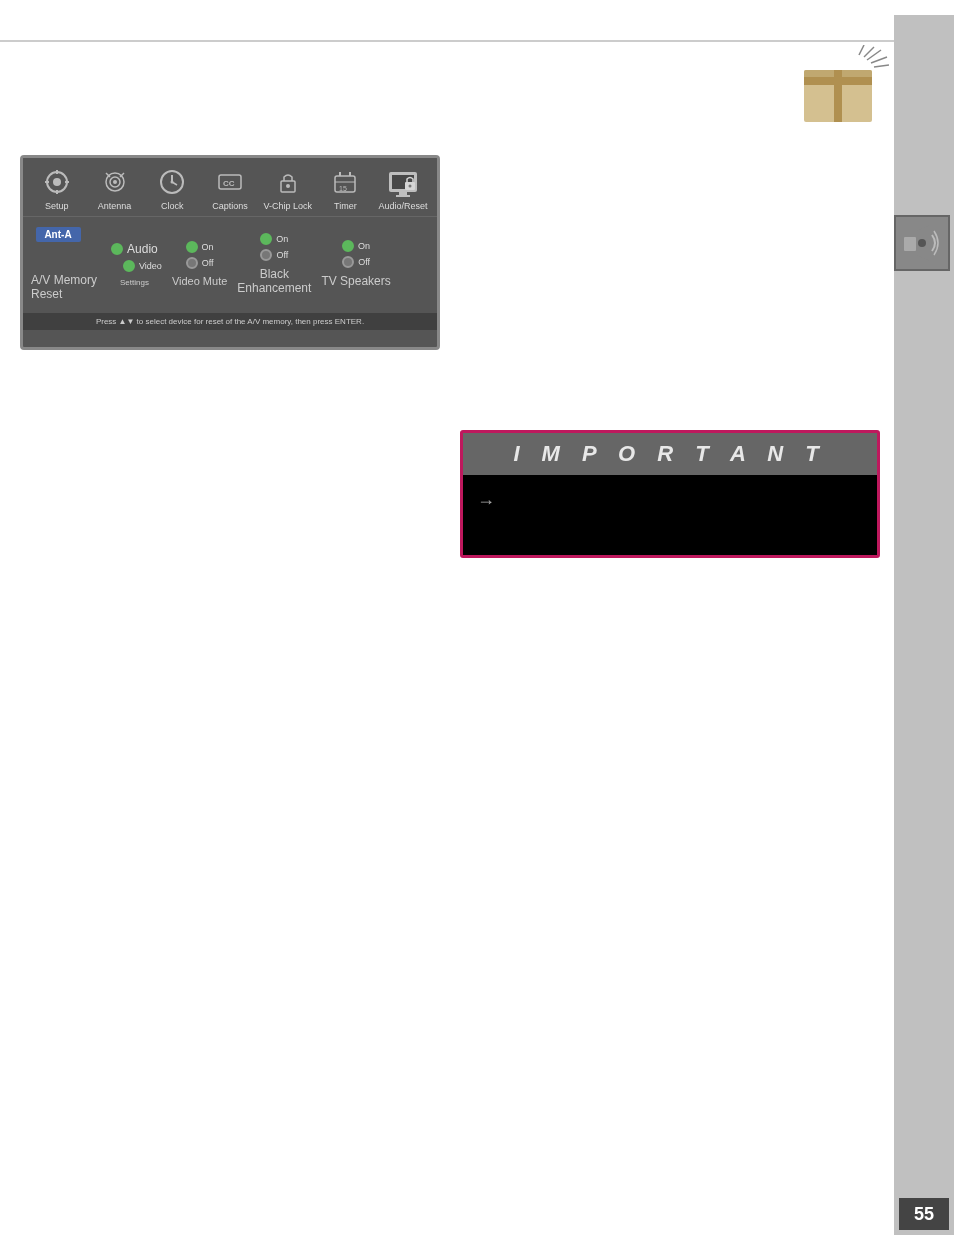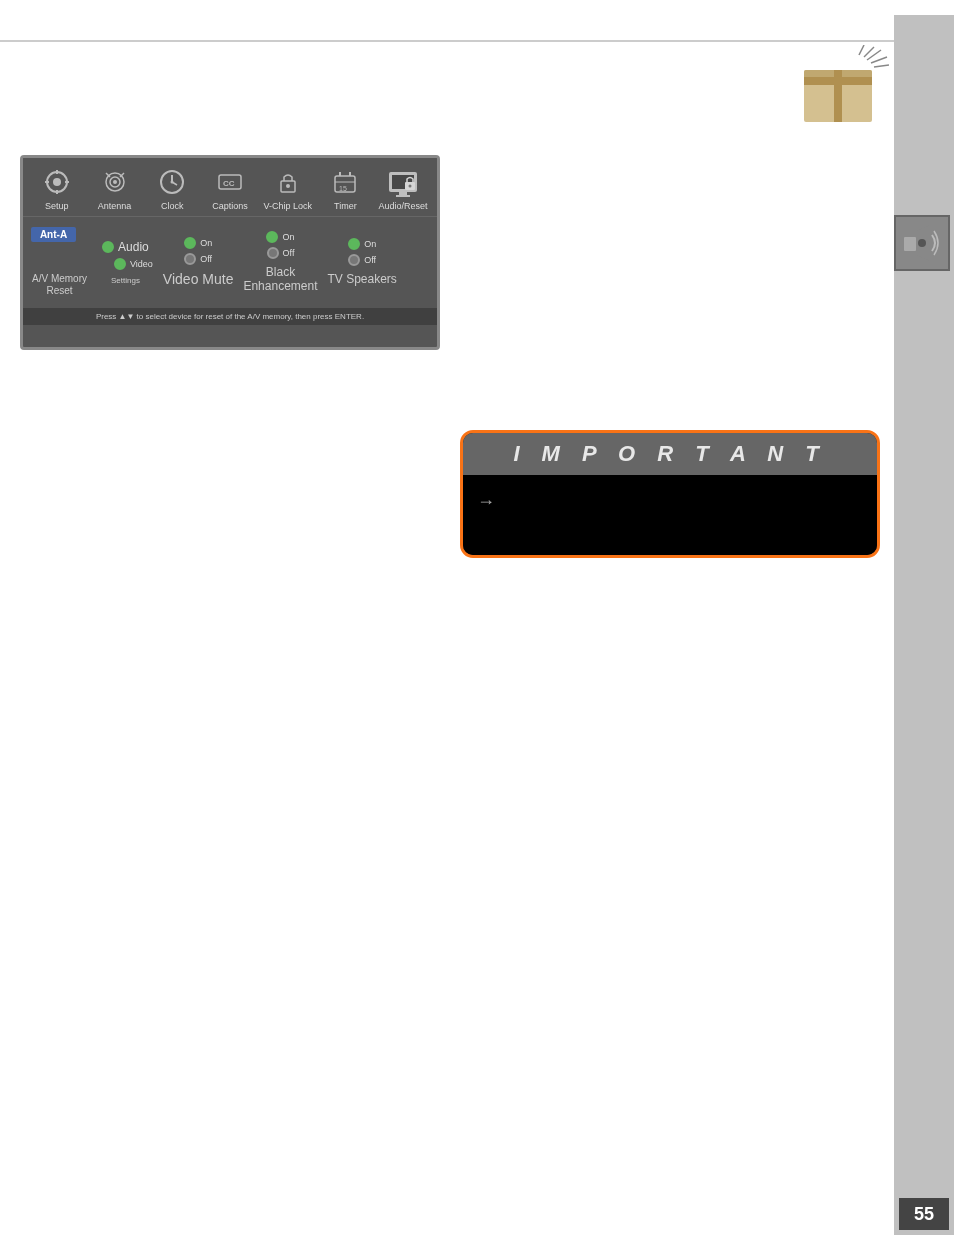--- a/index.html
+++ b/index.html
@@ -155,22 +155,22 @@
       text-align: center;
     }
 
     
     .important-box {
       position: absolute;
       top: 430px;
       left: 460px;
       width: 420px;
       background: #222;
-      border: 3px solid #f97316;
-      border-radius: 13px;
+      border: 3px solid #be185d;
+      border-radius: 3px;
       overflow: hidden;
     }
 
     .important-header {
       background: #666;
       color: #e8e8e8;
       font-size: 22px;
       font-weight: bold;
       text-align: center;
       padding: 8px 0;
@@ -338,21 +338,21 @@
       <span>Audio/Reset</span>
     </div>
   </div>
 
   <div class="tv-menu-body">
 
     <div class="menu-row" style="margin-top:4px;">
 
       <div style="display:flex;flex-direction:column;align-items:center;margin-right:10px;min-width:50px;">
         <div class="ant-badge">Ant-A</div>
-        <div style="color:#ccc;font-size:10px;margin-top:31px;text-align:center;line-height:1.2;">A/V Memory<br>Reset</div>
+        <div style="color:#ccc;font-size:12px;margin-top:31px;text-align:left;line-height:1.2;">A/V Memory<br>Reset</div>
       </div>
 
       <div style="display:flex;flex-direction:column;align-items:center;margin-right:10px;min-width:45px;">
 
         <div style="display:flex;align-items:center;margin-bottom:4px;">
           <div style="width:12px;height:12px;border-radius:50%;background:#5cb85c;border:2px solid #5cb85c;margin-right:4px;"></div>
           <span style="color:#ddd;font-size:12px;">Audio</span>
         </div>
 
         <div style="display:flex;align-items:center;margin-left:16px;">
@@ -364,21 +364,21 @@
 
       <div style="display:flex;flex-direction:column;align-items:center;margin-right:10px;min-width:42px;">
         <div style="display:flex;align-items:center;margin-bottom:4px;">
           <div style="width:12px;height:12px;border-radius:50%;background:#5cb85c;border:2px solid #5cb85c;margin-right:4px;"></div>
           <span style="color:#ddd;font-size:9px;">On</span>
         </div>
         <div style="display:flex;align-items:center;">
           <div style="width:12px;height:12px;border-radius:50%;background:#777;border:2px solid #999;margin-right:4px;"></div>
           <span style="color:#ddd;font-size:9px;">Off</span>
         </div>
-        <div style="color:#ccc;font-size:14px;margin-top:6px;text-align:right;">Video Mute</div>
+        <div style="color:#ccc;font-size:11px;margin-top:6px;text-align:right;">Video Mute</div>
       </div>
 
       <div style="display:flex;flex-direction:column;align-items:center;margin-right:10px;min-width:50px;">
         <div style="display:flex;align-items:center;margin-bottom:4px;">
           <div style="width:12px;height:12px;border-radius:50%;background:#5cb85c;border:2px solid #5cb85c;margin-right:4px;"></div>
           <span style="color:#ddd;font-size:9px;">On</span>
         </div>
         <div style="display:flex;align-items:center;">
           <div style="width:12px;height:12px;border-radius:50%;background:#777;border:2px solid #999;margin-right:4px;"></div>
           <span style="color:#ddd;font-size:9px;">Off</span>

